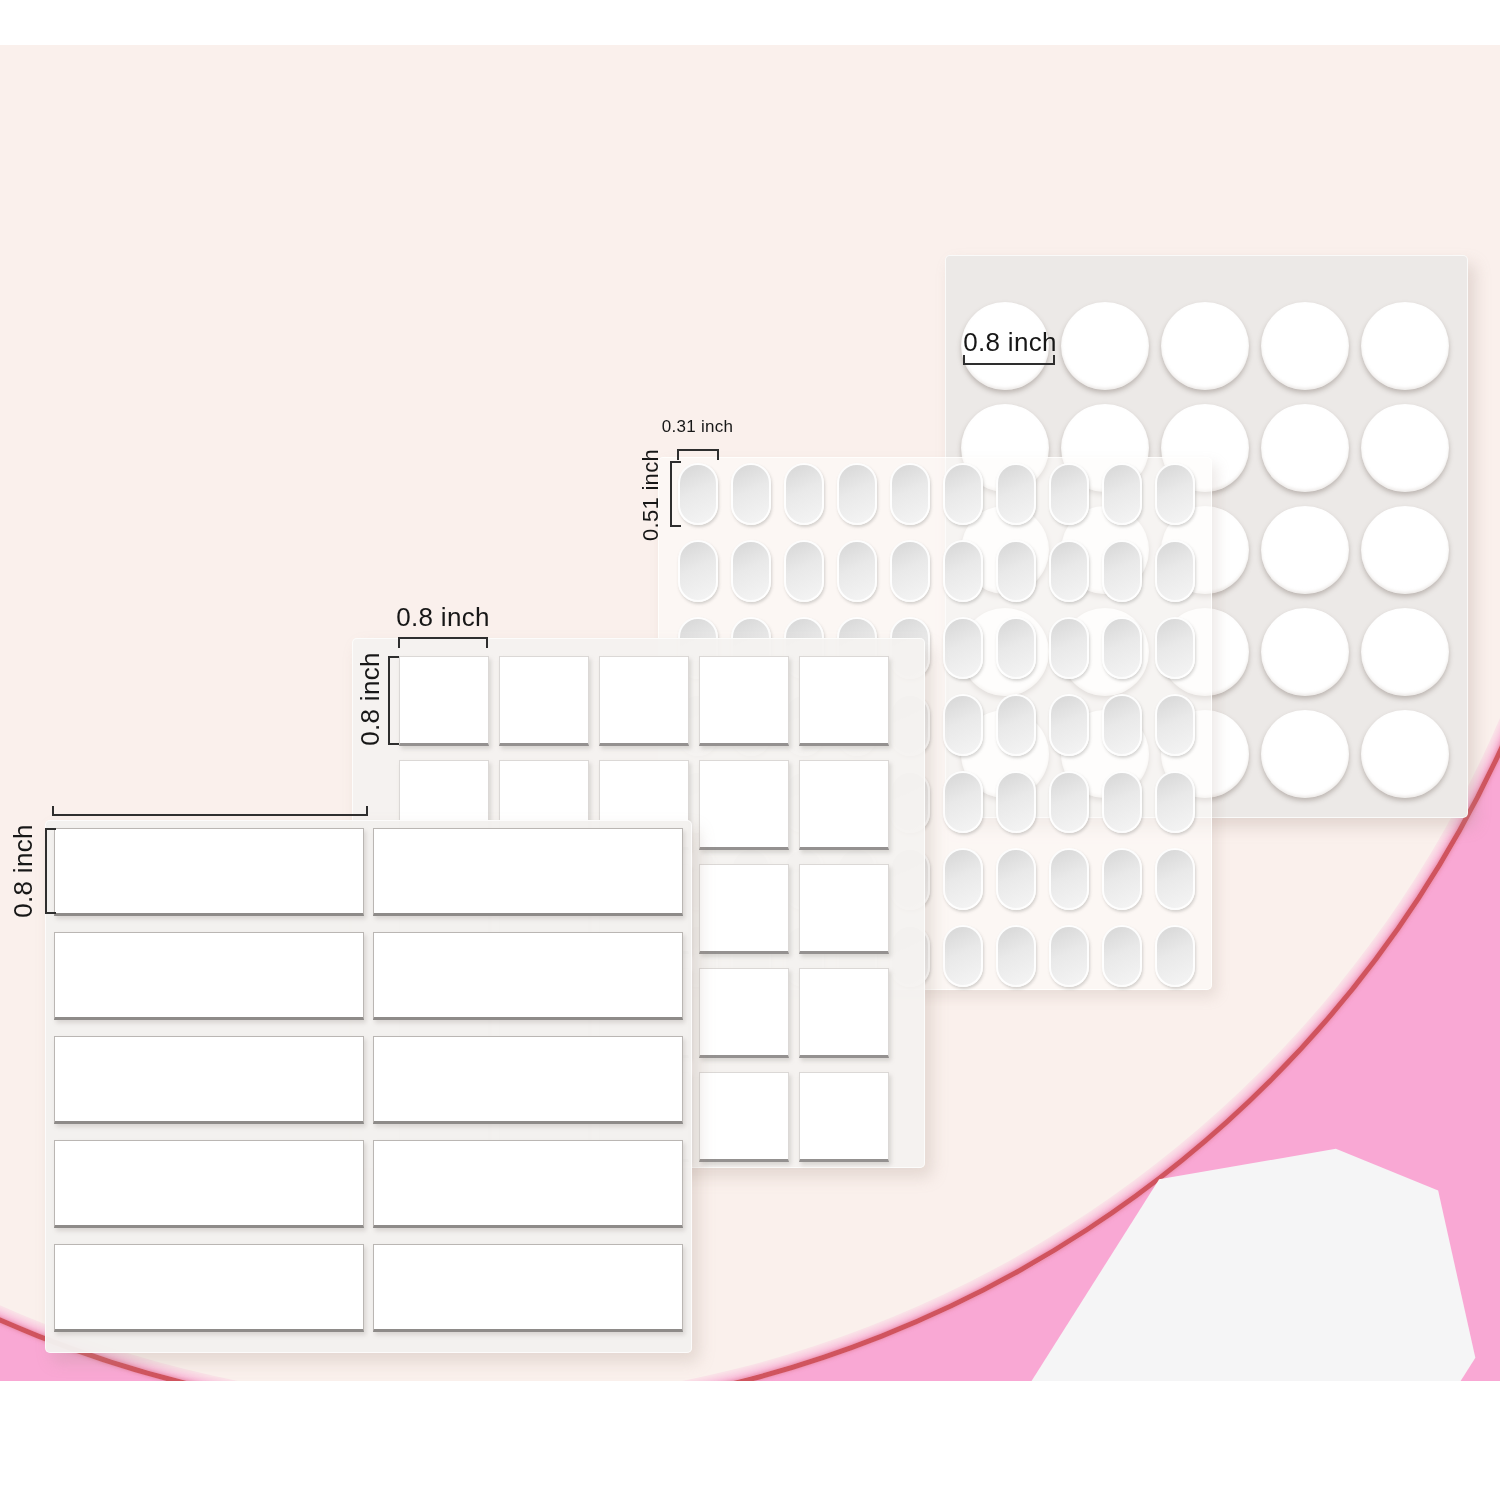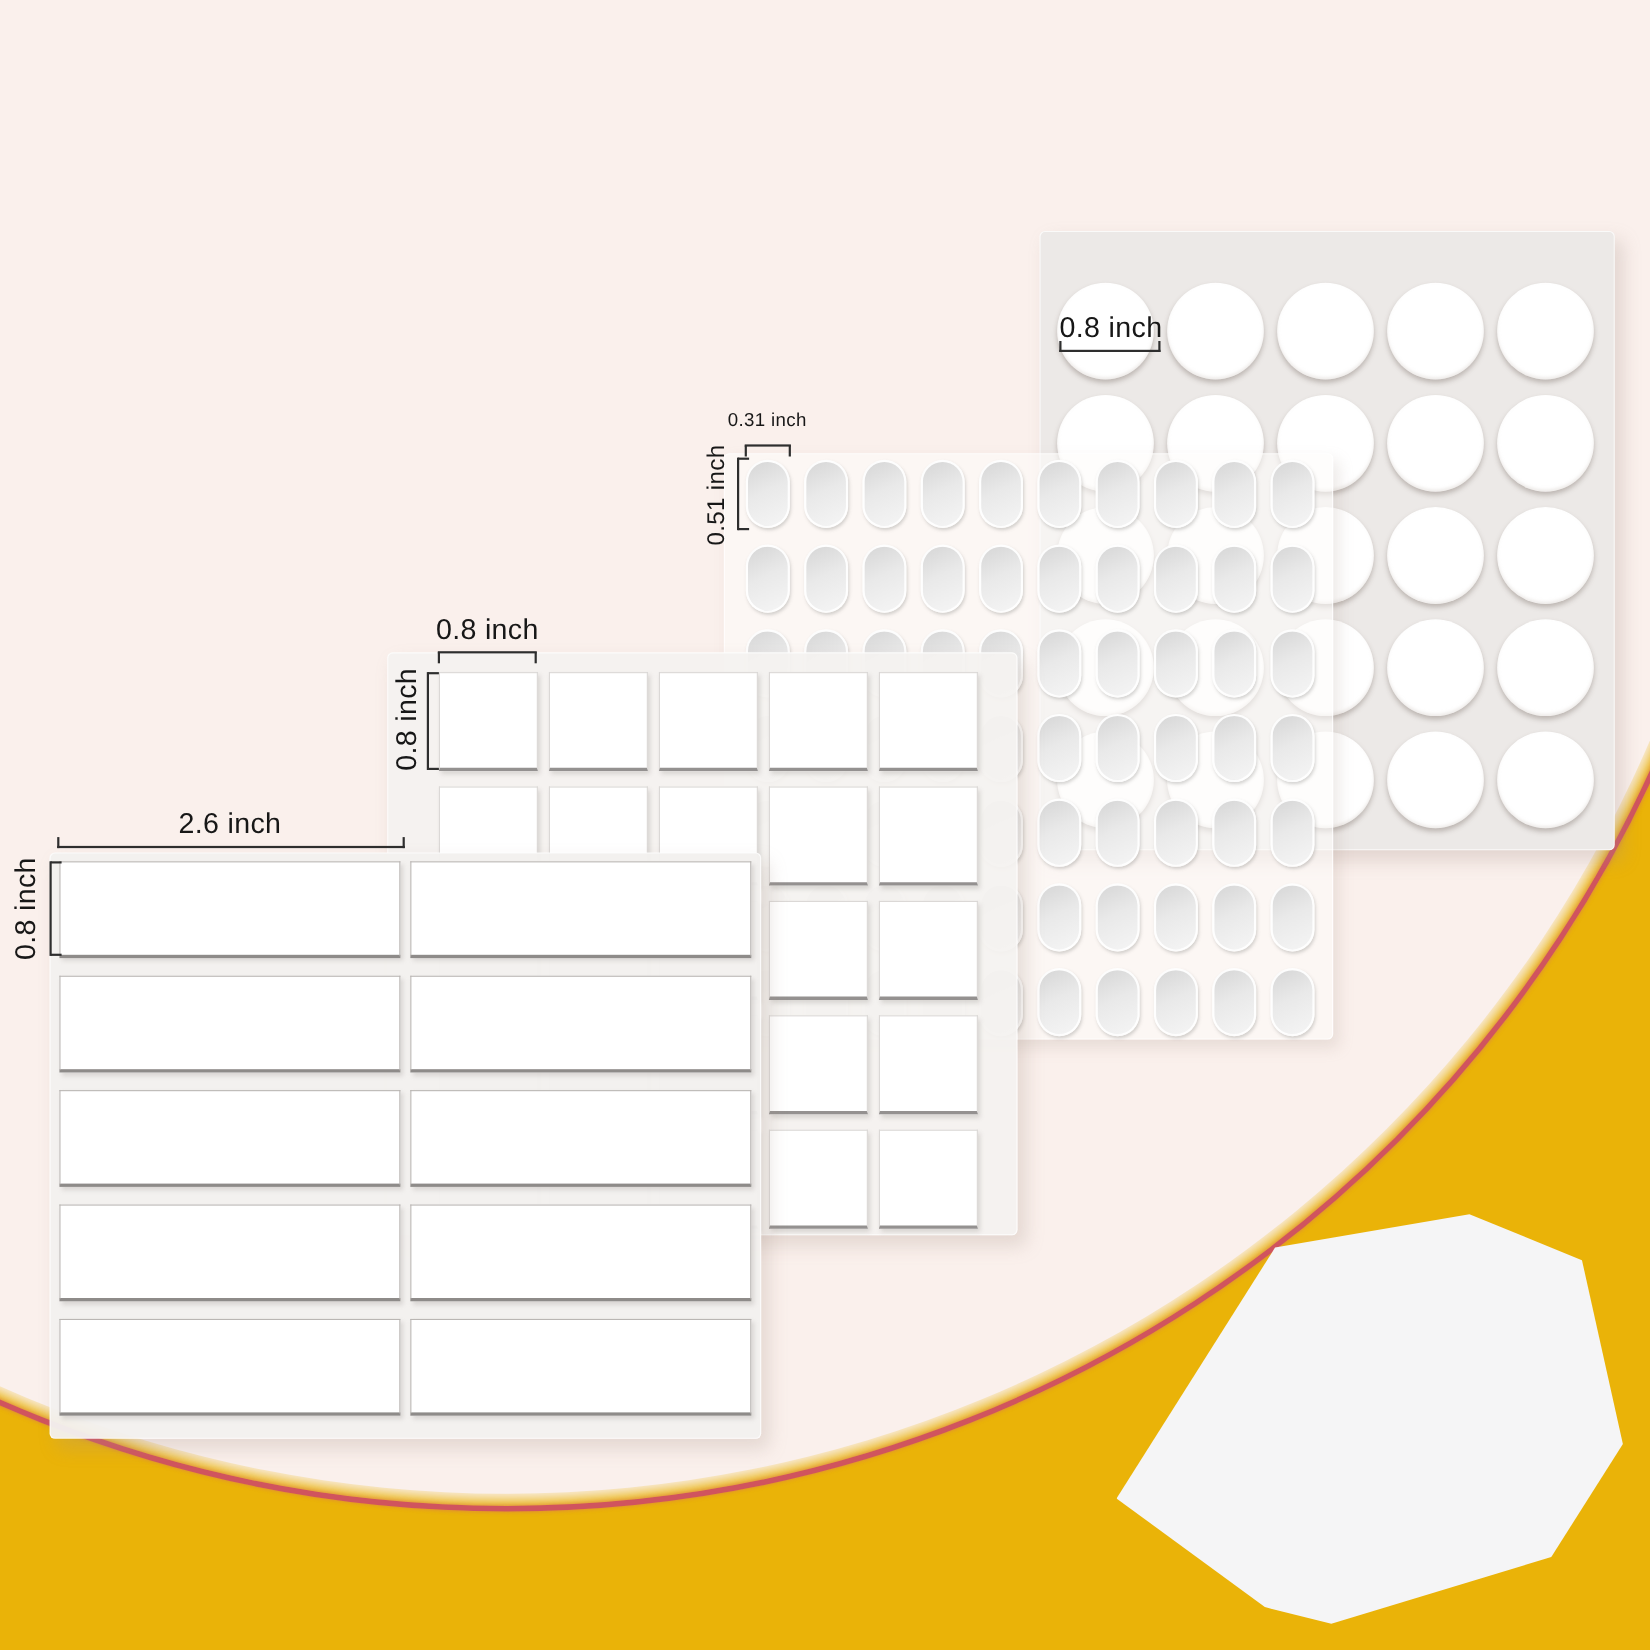--- a/index.html
+++ b/index.html
@@ -1,19 +1,19 @@
 <!DOCTYPE html>
 <html><head>
 <meta charset="utf-8">
 <style>
   * { margin:0; padding:0; box-sizing:border-box; }
   html,body { width:1500px; height:1500px; }
   body { font-family:"Liberation Sans","DejaVu Sans",sans-serif; background:#fff; }
 
-  .stage { position:relative; width:1500px; height:1500px; overflow:hidden; background:#eab308; }
+  .stage { position:relative; width:1500px; height:1336px; overflow:hidden; background:#f9a8d4;margin-top:45px; }
 
   
   .backdrop {
     position:absolute; left:-672px; top:-906px; width:2264px; height:2264px;
     border-radius:50%; background:#faf0ec;
     box-shadow:0 0 12px 6px rgba(250,240,236,.95);
     z-index:0;
   }
   .red-arc {
     position:absolute; left:-688px; top:-922px; width:2296px; height:2296px;
@@ -270,18 +270,17 @@
   <div class="lbl small" style="left:645px; top:372px; width:105px;">0.31 inch</div>
   <div class="hline down" style="left:677px; top:404px; width:42px;"></div>
   <div class="vlabel small" style="left:651px; top:450px;">0.51 inch</div>
   <div class="vline" style="left:670px; top:416px; height:66px;"></div>
 
   <div class="lbl" style="left:395px; top:557px; width:96px;">0.8 inch</div>
   <div class="hline down" style="left:398px; top:592px; width:90px;"></div>
   <div class="vlabel" style="left:370px; top:654px;">0.8 inch</div>
   <div class="vline" style="left:388px; top:611px; height:89px;"></div>
 
-  <div class="lbl" style="left:52px; top:733px; width:314px;">2.6 inch</div>
   <div class="hline" style="left:52px; top:769px; width:316px;"></div>
   <div class="vlabel" style="left:23px; top:826px;">0.8 inch</div>
   <div class="vline" style="left:45px; top:783px; height:86px;"></div>
 
 </div>
 
 </body></html>

